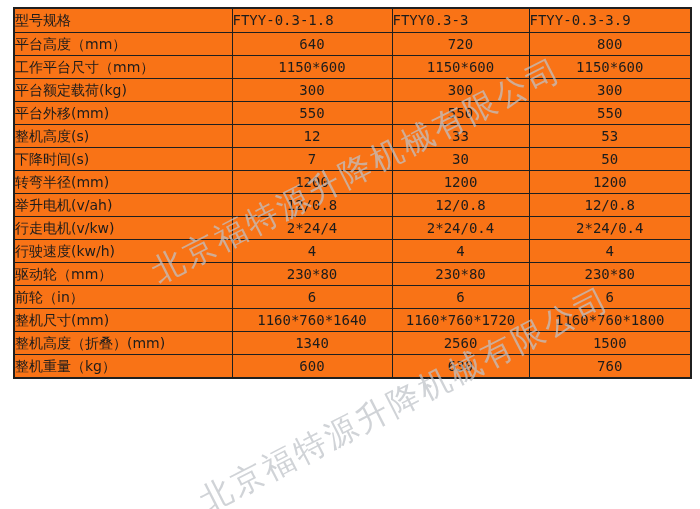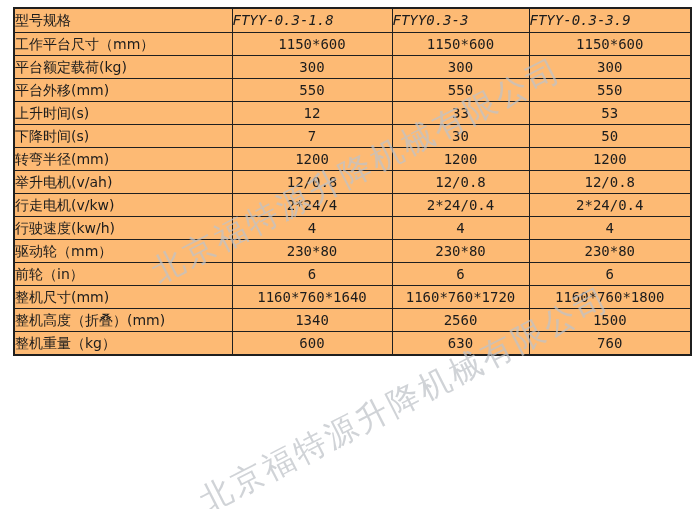--- a/index.html
+++ b/index.html
@@ -11,21 +11,21 @@
     font-family:"DejaVu Sans", sans-serif;
     color:#1c1c1c;
   }
   table.spec {
     position:absolute;
     left:13px; top:7px;
     width:677px;
     border-collapse:collapse;
     table-layout:fixed;
     border:2px solid #1f1f1f;
-    background:#fdba74;
+    background:#f97316;
     padding-left:13px;
   }
   table.spec td, table.spec th {
     border:1px solid #1f1f1f;
     height:22px;
     padding:0;
     font-weight:normal;
     font-size:14px;
     line-height:22px;
     overflow:hidden;
@@ -39,21 +39,20 @@
   td.val {
     text-align:center;
     font-family:"DejaVu Sans Mono", "DejaVu Sans", monospace;
     font-size:13.5px;
   }
   th.model {
     text-align:left;
     padding-left:10px;
     font-family:"DejaVu Sans Mono", "DejaVu Sans", monospace;
     font-size:13.5px;
-    font-style:italic;
   }
   thead tr { height:24px; }
   .wm {
     position:absolute;
     transform:translate(-50%,-50%) rotate(-27deg);
     font-size:32px;
     letter-spacing:3px;
     color:#bfc3c8;
     opacity:0.72;
     white-space:nowrap;
@@ -77,39 +76,45 @@
     <thead>
       <tr>
         <th class="lbl">型号规格</th>
         <th class="model">FTYY-0.3-1.8</th>
         <th class="model">FTYY0.3-3</th>
         <th class="model">FTYY-0.3-3.9</th>
       </tr>
     </thead>
     <tbody>
       <tr>
+        <td class="lbl">平台高度（mm）</td>
+        <td class="val">640</td>
+        <td class="val">720</td>
+        <td class="val">800</td>
+      </tr>
+      <tr>
         <td class="lbl">工作平台尺寸（mm）</td>
         <td class="val">1150*600</td>
         <td class="val">1150*600</td>
         <td class="val">1150*600</td>
       </tr>
       <tr>
         <td class="lbl">平台额定载荷(kg)</td>
         <td class="val">300</td>
         <td class="val">300</td>
         <td class="val">300</td>
       </tr>
       <tr>
         <td class="lbl">平台外移(mm)</td>
         <td class="val">550</td>
         <td class="val">550</td>
         <td class="val">550</td>
       </tr>
       <tr>
-        <td class="lbl">上升时间(s)</td>
+        <td class="lbl">整机高度(s)</td>
         <td class="val">12</td>
         <td class="val">33</td>
         <td class="val">53</td>
       </tr>
       <tr>
         <td class="lbl">下降时间(s)</td>
         <td class="val">7</td>
         <td class="val">30</td>
         <td class="val">50</td>
       </tr>

